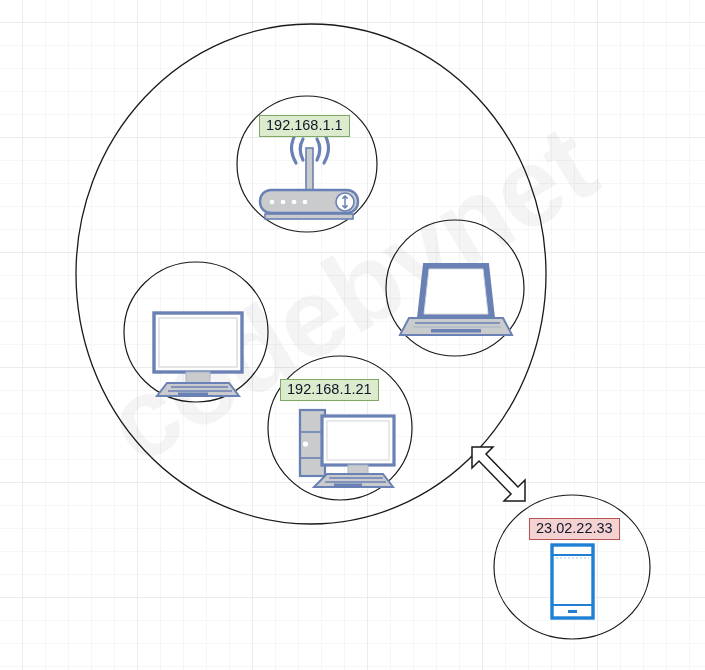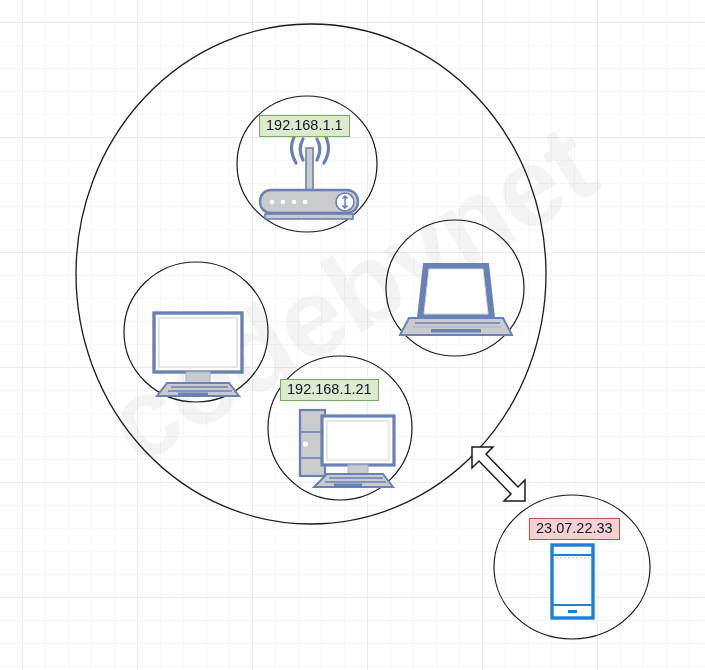--- a/index.html
+++ b/index.html
@@ -163,15 +163,15 @@
       <rect x="568" y="610" width="9" height="3" fill="#1e7fd4"></rect>
     </g>
   </svg>
 
   <div class="iplabel lan-label" style="left:259px;top:115px;">192.168.1.1</div>
 
 
 
   <div class="iplabel lan-label" style="left:280px;top:379px;">192.168.1.21</div>
 
-  <div class="iplabel wan-label" style="left:529px;top:518px;">23.07.22.33</div>
+  <div class="iplabel wan-label" style="left:529px;top:518px;">23.02.22.33</div>
 
 </div>
 
 </body></html>

